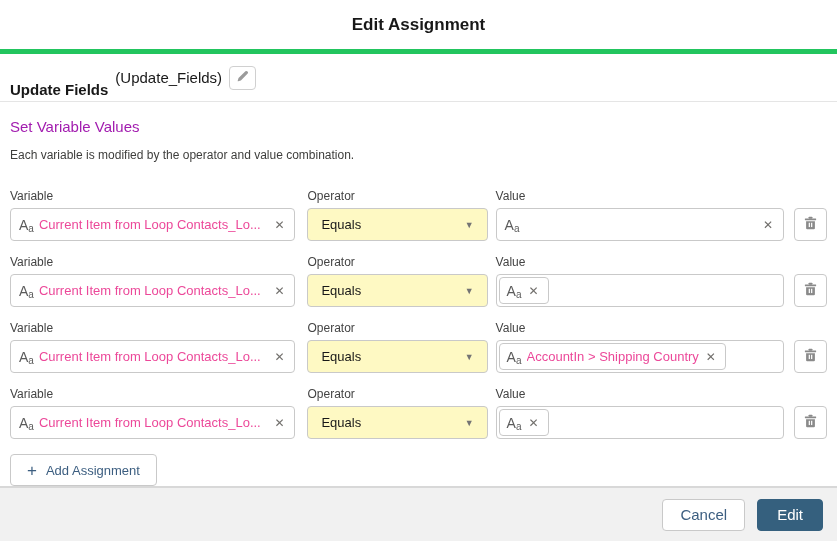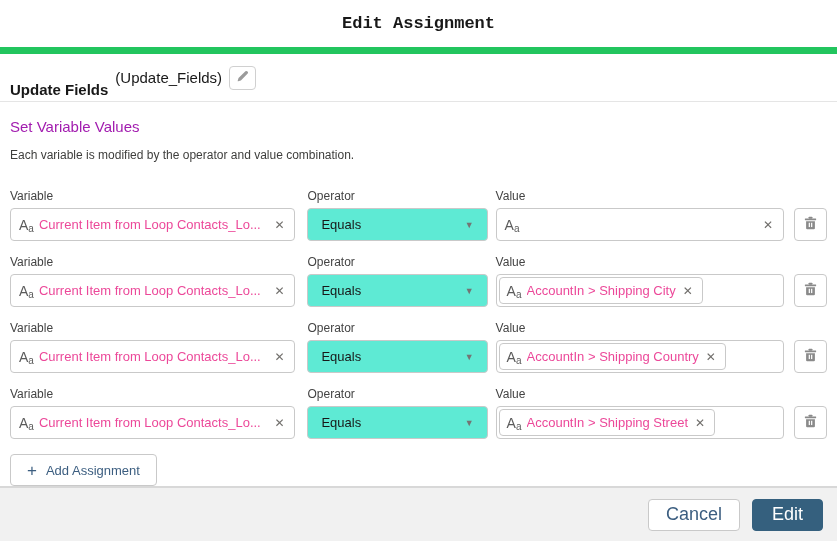--- a/index.html
+++ b/index.html
@@ -9,22 +9,21 @@
     font-family: "Liberation Sans", sans-serif;
     color: #181818;
     overflow: hidden;
   }
   .modal { width: 837px; height: 541px; display: flex; flex-direction: column; background: #fff; }
 
   
   .modal-header {
     height: 54px; flex: 0 0 auto;
     display: flex; align-items: center; justify-content: center;
-    border-bottom: 7px solid #22c55e;
-    font-family: Liberation Mono, monospace;
+    border-bottom: 5px solid #22c55e;
   }
   .modal-title { font-size: 17px; font-weight: 600; color: #181818; }
 
   
   .element-bar {
     height: 48px; flex: 0 0 auto;
     display: flex; align-items: center; gap: 7px;
     padding: 0 10px;
     border-bottom: 1px solid #e5e5e5;
   }
@@ -66,21 +65,21 @@
   .pill-text { font-size: 13px; color: #ec4899; overflow: hidden; text-overflow: clip; white-space: nowrap; }
   .aa { display: inline-flex; align-items: flex-start; color: #5b5b5b; font-weight: 500; flex: 0 0 auto; line-height: 1; }
   .aa .big { font-size: 14px; }
   .aa .small { font-size: 10px; position: relative; top: 6px; margin-left: 0px; }
   .remove-x {
     border: none; background: transparent; color: #706e6b;
     font-size: 12px; line-height: 1; cursor: pointer; padding: 0 2px; flex: 0 0 auto;
   }
 
   .select-box {
-    height: 33px; border: 1px solid #c9c9c9; border-radius: 4px; background: #5eead4;
+    height: 33px; border: 1px solid #c9c9c9; border-radius: 4px; background: #fef9c3;
     display: flex; align-items: center; justify-content: space-between;
     padding: 0 13px; cursor: pointer;
   }
   .select-text { font-size: 13px; color: #181818; }
   .caret { font-size: 9px; color: #747474; }
 
   .trash-btn {
     width: 33px; height: 33px; flex: 0 0 auto;
     border: 1px solid #c9c9c9; border-radius: 4px; background: #fff;
     display: flex; align-items: center; justify-content: center; cursor: pointer;
@@ -96,21 +95,21 @@
   .add-btn .plus { font-size: 17px; font-weight: 400; line-height: 1; }
 
   
   .modal-footer {
     flex: 0 0 auto; height: 55px;
     background: #f1f1f1; border-top: 2px solid #d8d8d8;
     display: flex; align-items: center; justify-content: flex-end; gap: 12px;
     padding: 0 14px;
   }
   .btn {
-    height: 32px; border-radius: 4px; font-size: 18px; cursor: pointer;
+    height: 32px; border-radius: 4px; font-size: 15px; cursor: pointer;
     font-family: "Liberation Sans", sans-serif;
   }
   .btn-neutral { background: #fff; border: 1px solid #c9c9c9; color: var(--accent, #3c5e80); padding: 0 17px; }
   .btn-brand { background: var(--brand, #35607e); border: 1px solid var(--brand, #35607e); color: #fff; padding: 0 19px; }
 </style>
 </head>
 <body style="--accent: #3c5e80; --brand: #35607e;">
 
 <div class="modal">
 
@@ -203,21 +202,20 @@
       </div>
     </div>
     <div class="col col-value">
       <span class="field-label">Value</span>
       <div class="combobox">
         <div class="pill">
           <span class="aa">
                   <span class="big">A</span>
                   <span class="small">a</span>
                 </span>
-          <span class="pill-text">AccountIn &gt; Shipping City</span>
           <button class="remove-x">✕</button>
         </div>
       </div>
     </div>
     <button class="trash-btn">
       <span>
         <svg width="15" height="15" viewBox="0 0 16 16">
           <rect x="6.1" y="0.8" width="3.8" height="2.2" rx="0.5" fill="#8a8a8a"></rect>
           <rect x="2" y="2.6" width="12" height="1.8" rx="0.4" fill="#8a8a8a"></rect>
           <path d="M3.3 5.6 h9.4 v7.4 a1.2 1.2 0 0 1 -1.2 1.2 h-7 a1.2 1.2 0 0 1 -1.2 -1.2 z" fill="#8a8a8a"></path>
@@ -297,21 +295,20 @@
       </div>
     </div>
     <div class="col col-value">
       <span class="field-label">Value</span>
       <div class="combobox">
         <div class="pill">
           <span class="aa">
                   <span class="big">A</span>
                   <span class="small">a</span>
                 </span>
-          <span class="pill-text">AccountIn &gt; Shipping Street</span>
           <button class="remove-x">✕</button>
         </div>
       </div>
     </div>
     <button class="trash-btn">
       <span>
         <svg width="15" height="15" viewBox="0 0 16 16">
           <rect x="6.1" y="0.8" width="3.8" height="2.2" rx="0.5" fill="#8a8a8a"></rect>
           <rect x="2" y="2.6" width="12" height="1.8" rx="0.4" fill="#8a8a8a"></rect>
           <path d="M3.3 5.6 h9.4 v7.4 a1.2 1.2 0 0 1 -1.2 1.2 h-7 a1.2 1.2 0 0 1 -1.2 -1.2 z" fill="#8a8a8a"></path>

